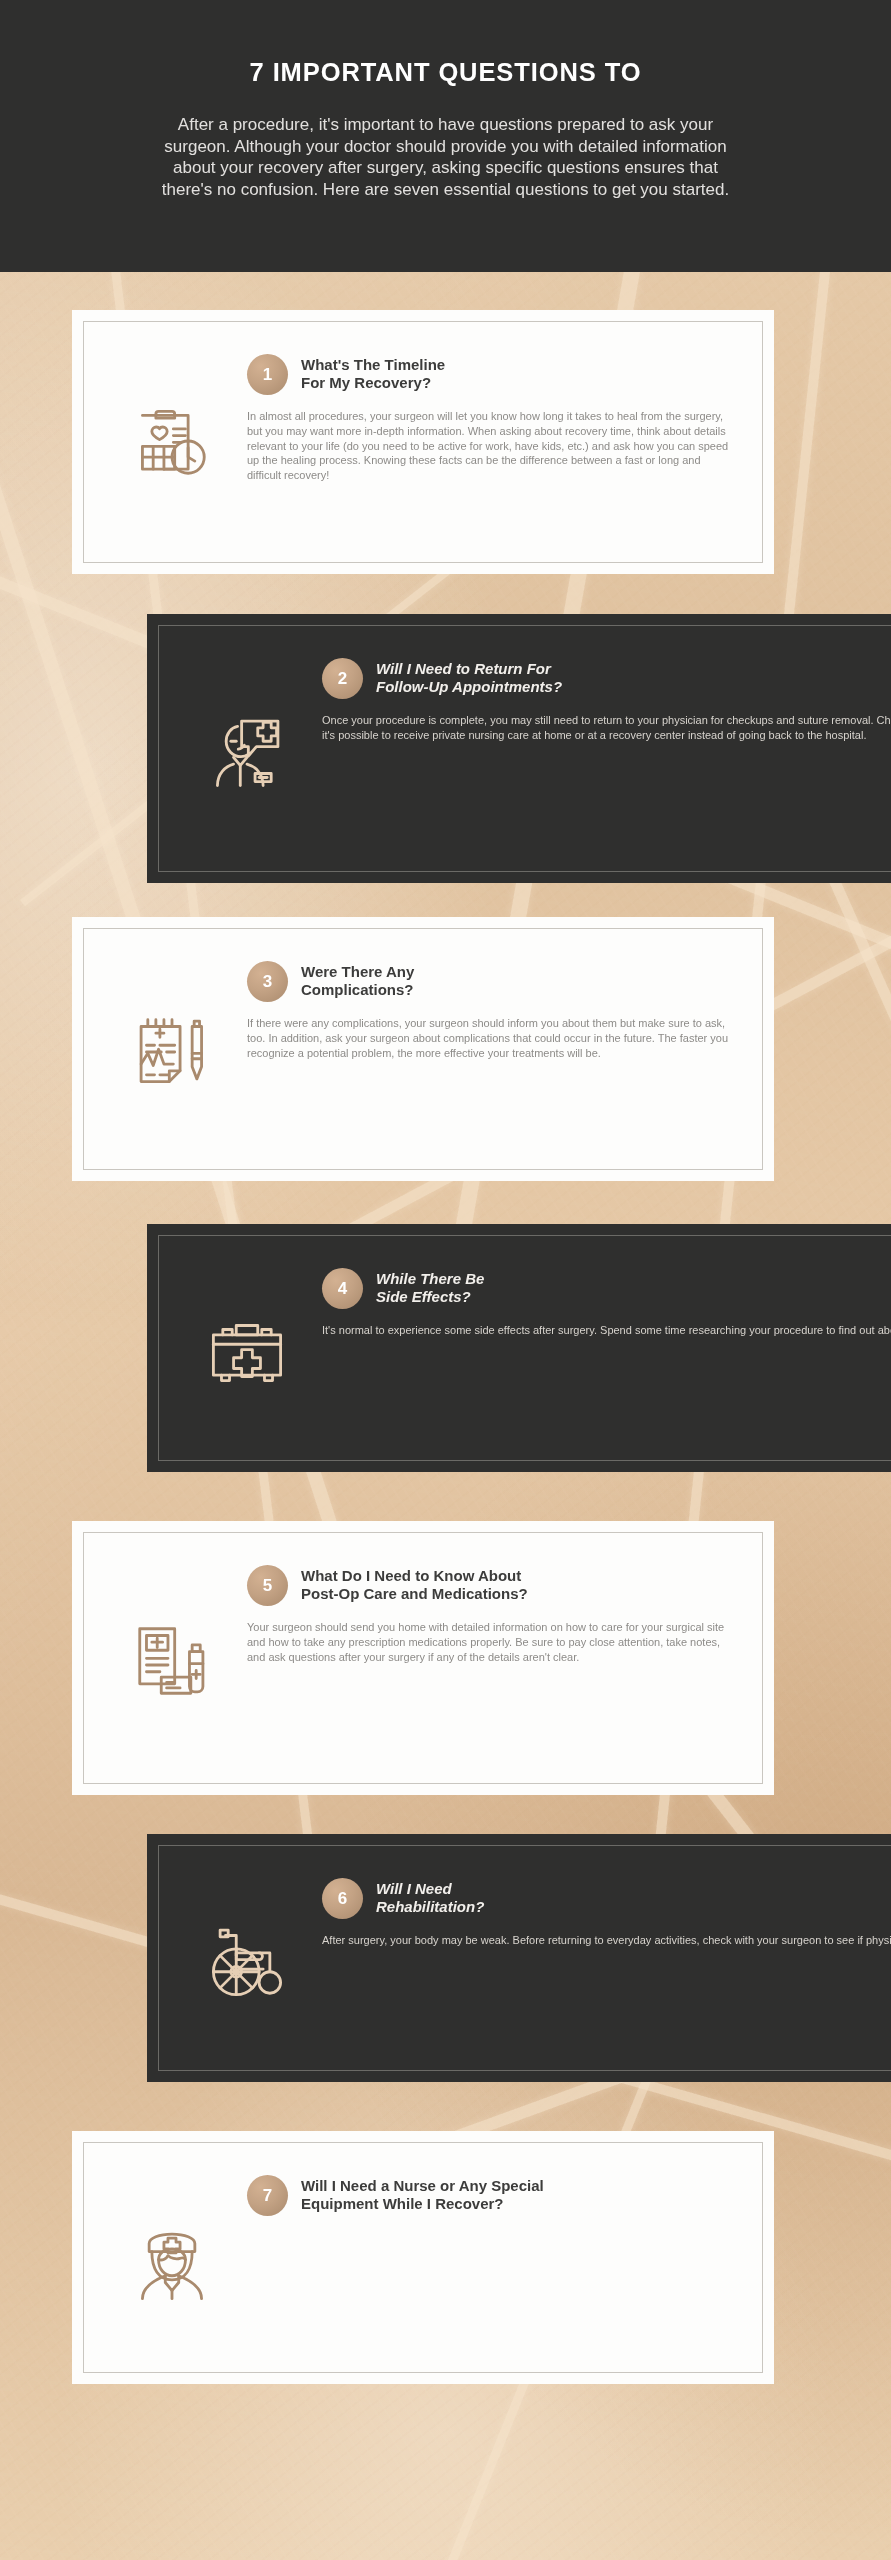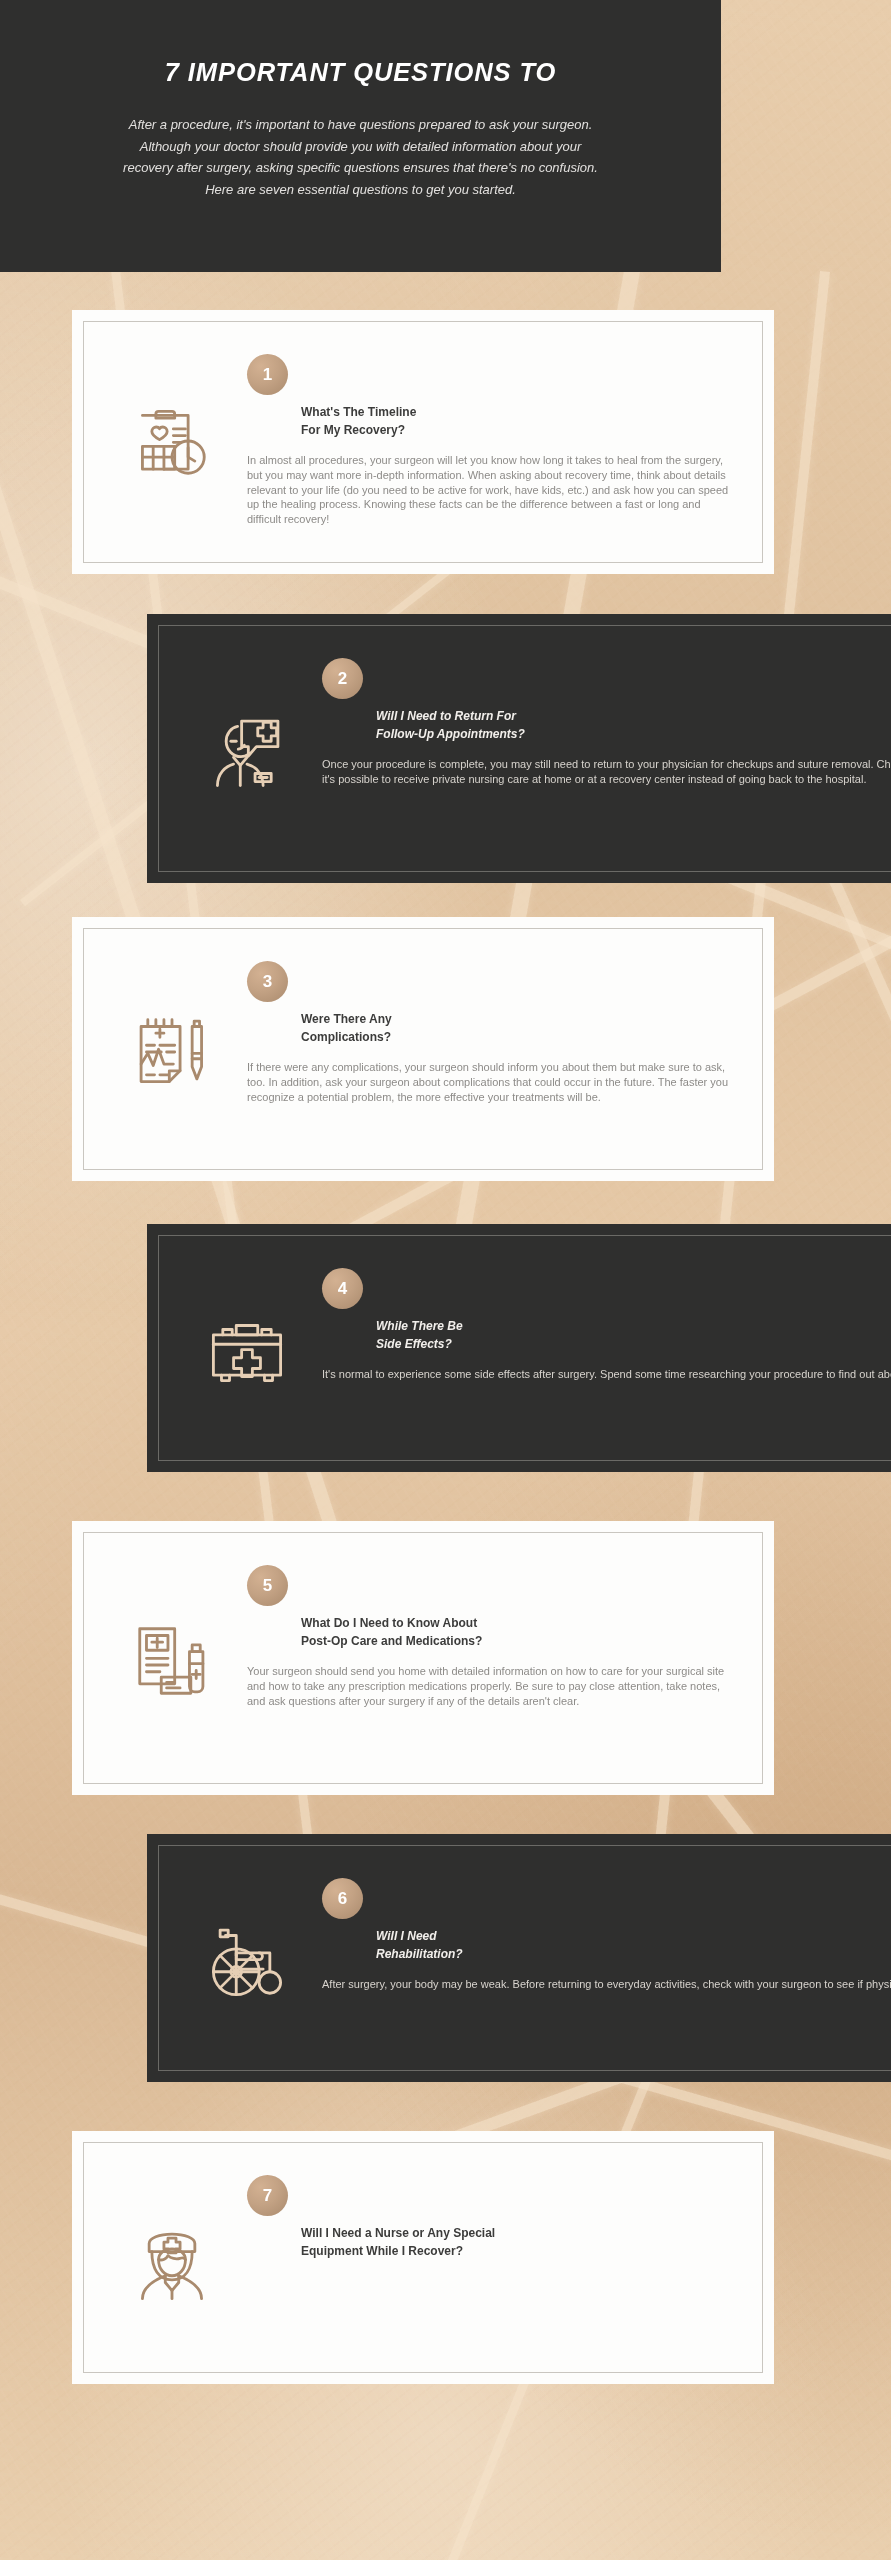--- a/index.html
+++ b/index.html
@@ -42,43 +42,42 @@
     position: absolute;
     background: rgba(246,228,204,0.62);
     transform-origin: 0 0;
     box-shadow: 0 0 10px rgba(255,240,220,.25);
   }
 
   
   .header {
     position: absolute;
     top: 0; left: 0;
-    width: 721px;
+    width: 891px;
     height: 272px;
     background: #2f2f2e;
     z-index: 3;
     padding: 0 118px;
     display: flex;
     flex-direction: column;
     align-items: center;
-    font-style: italic;
   }
   .title {
     margin-top: 56px;
     font-size: 25.5px;
     line-height: 33px;
     letter-spacing: .9px;
     font-weight: 700;
     color: #ffffff;
     text-align: center;
     text-transform: uppercase;
   }
   .intro {
     margin-top: 25px;
-    font-size: 13px;
+    font-size: 17px;
     line-height: 21.5px;
     color: #e2e0de;
     text-align: center;
     max-width: 600px;
   }
 
   
   .card {
     position: absolute;
     z-index: 4;
@@ -134,25 +133,24 @@
     display: flex;
     align-items: center;
     justify-content: center;
     font-size: 17px;
     font-weight: 700;
     color: #ffffff;
     background: radial-gradient(circle at 34% 30%, #d3b192 0%, #c3a284 45%, #a98a6d 100%);
     margin-top: 1px;
   }
   .q-title {
-    font-size: 12px;
+    font-size: 15px;
     line-height: 17.5px;
     font-weight: 700;
     padding-top: 3px;
-    margin-top: 48px;
   }
   .card.light .q-title { color: #3c3c3b; }
   .card.dark  .q-title { color: #f2efeb; font-style: italic; }
 
   .q-text {
     font-size: 11px;
     line-height: 14.8px;
   }
   .card.light .q-text { color: #8d8b88; }
   .card.dark  .q-text { color: #d7d3cd; }

